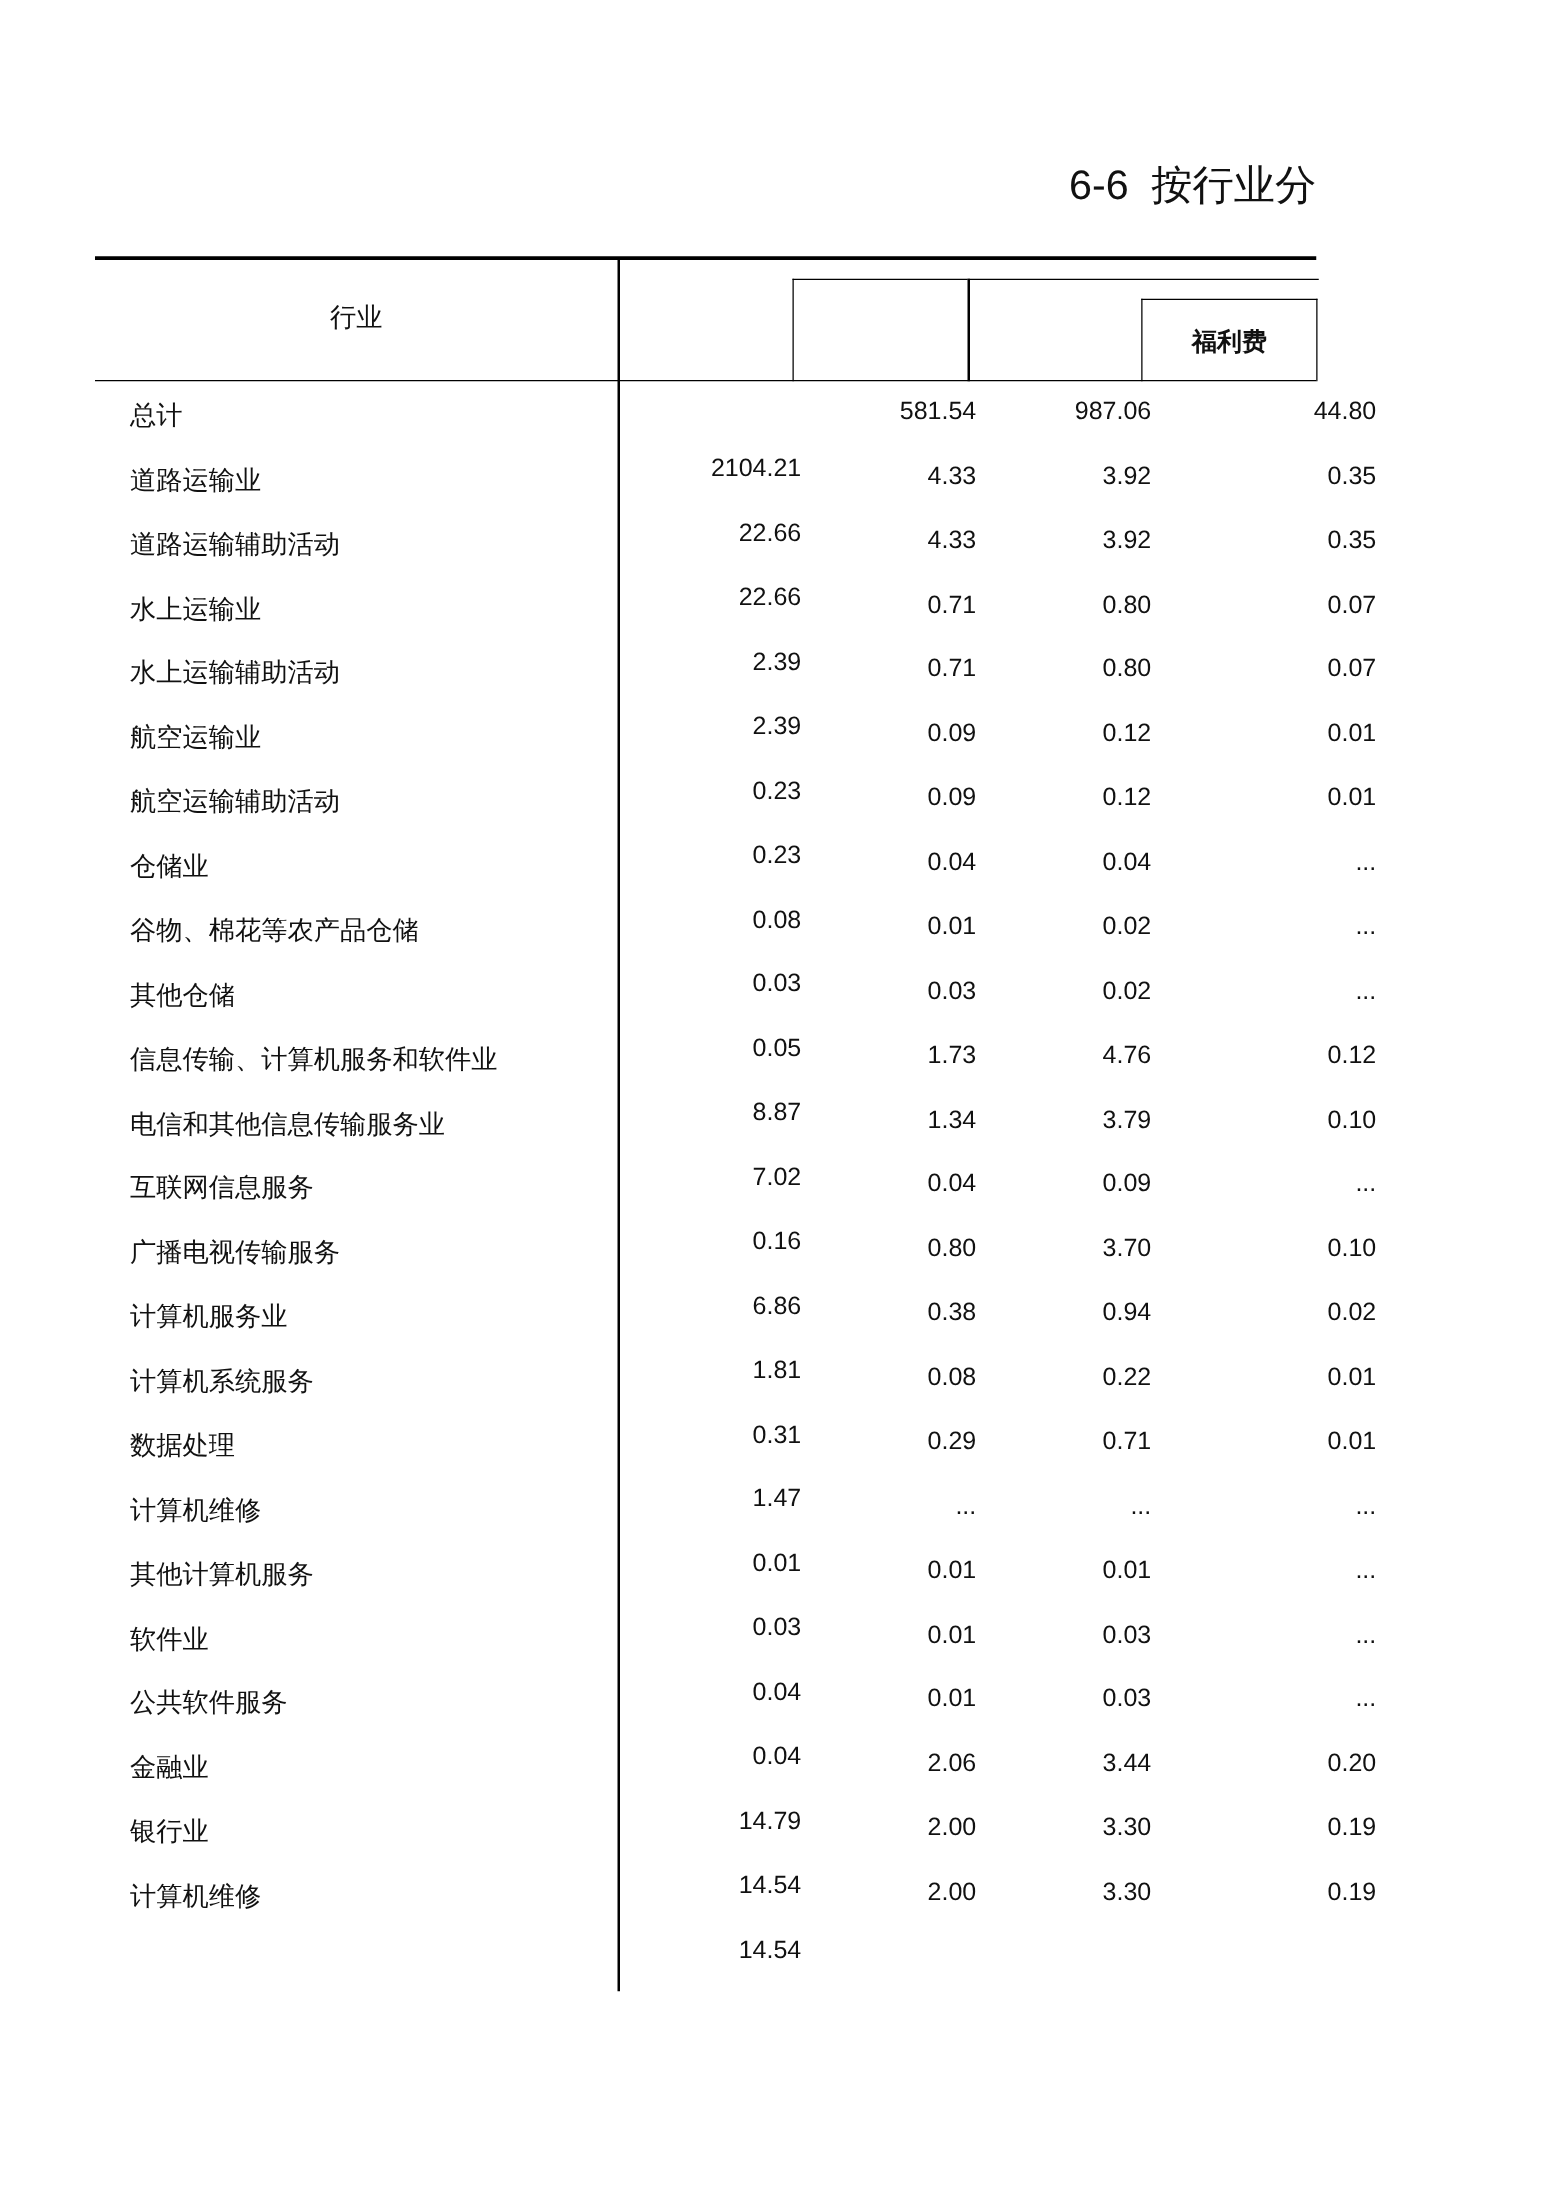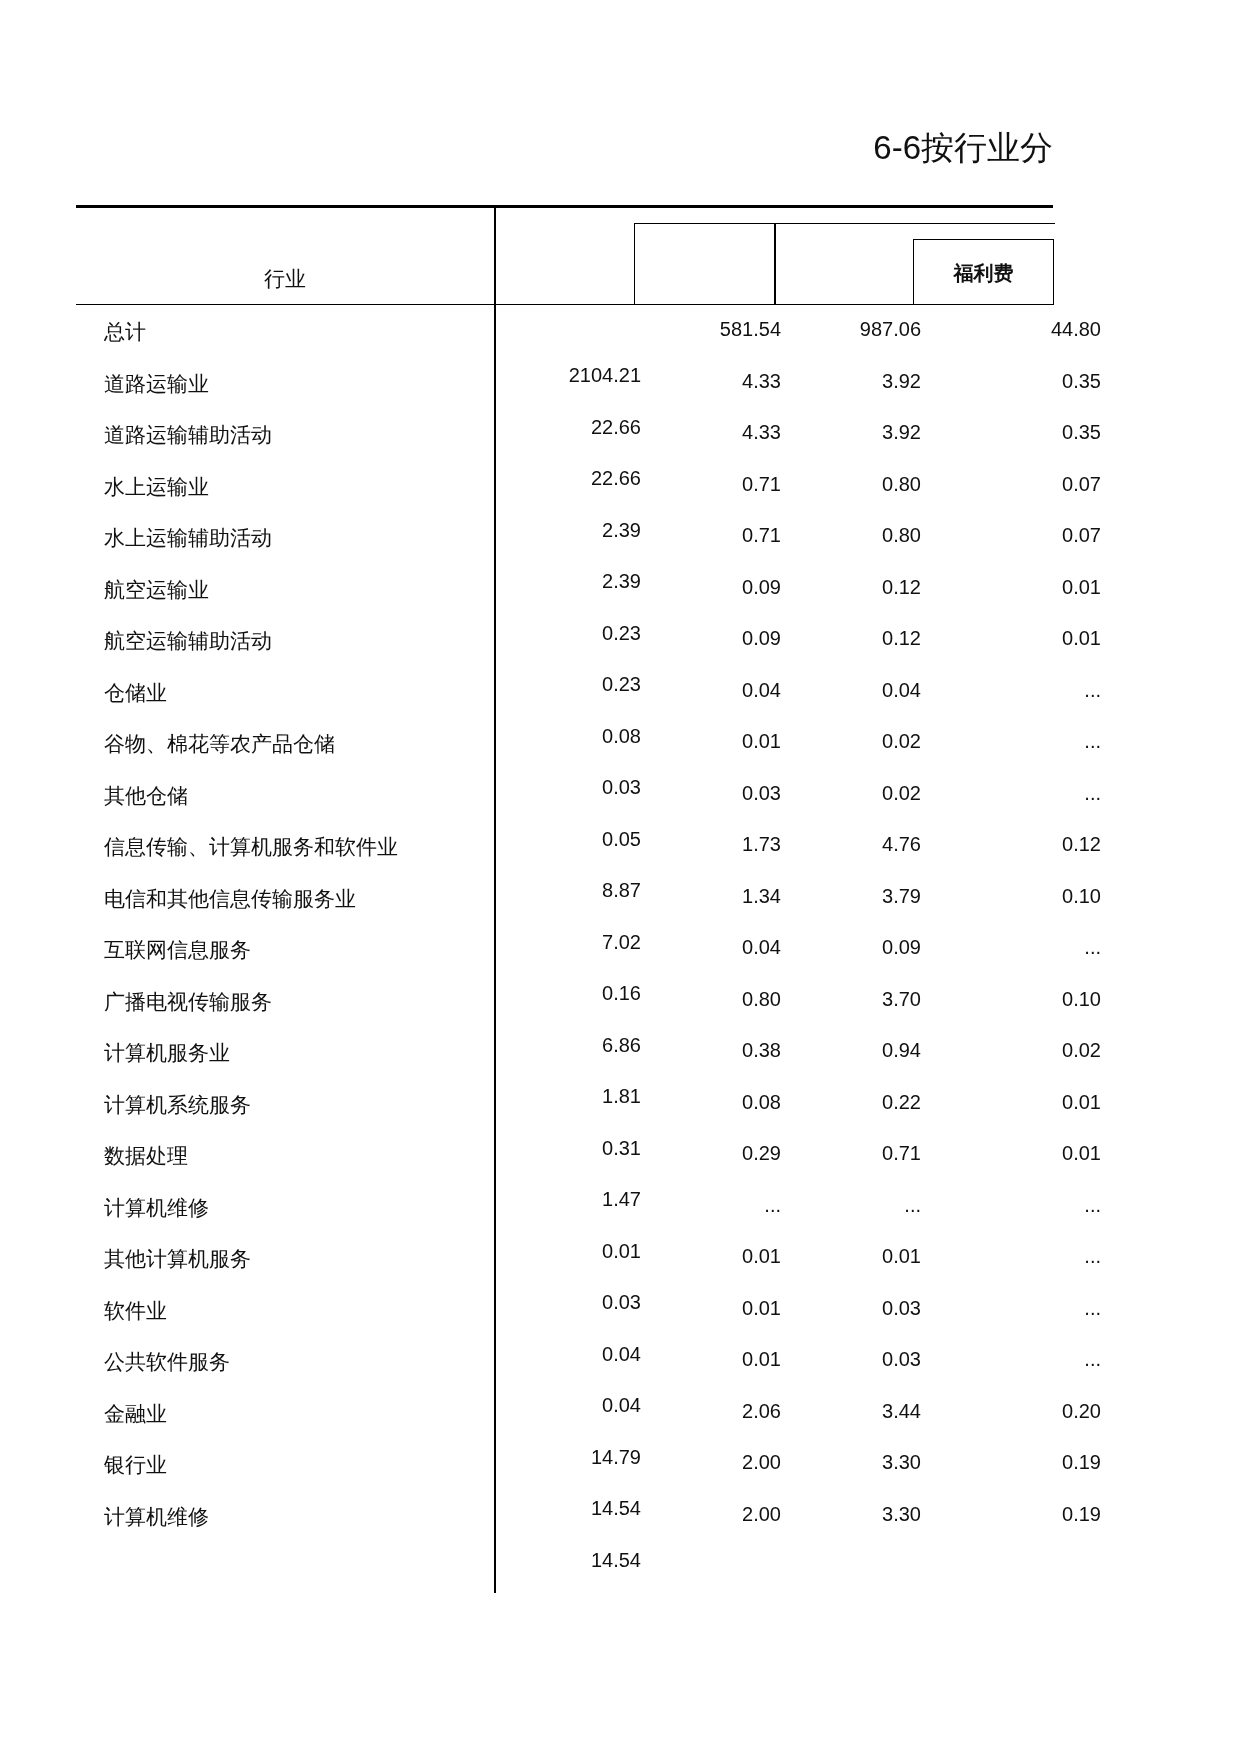--- a/index.html
+++ b/index.html
@@ -1,28 +1,28 @@
 <!DOCTYPE html>
 <html><head>
 <meta charset="utf-8">
 <style>
   html, body { margin:0; padding:0; background:#ffffff; }
   body { width:1240px; height:1754px; position:relative; overflow:hidden;
          font-family:"Liberation Sans","DejaVu Sans",sans-serif; color:#111; }
   .title { position:absolute; right:187px; top:128px; font-size:33px; line-height:40px; white-space:nowrap; }
-  .title .num { }
+  .title .num { margin-right:18px; }
   .rule-top { position:absolute; left:76px; width:977px; top:205px; height:3px; background:#000; }
   .rule-head { position:absolute; left:76px; width:977px; top:304px; height:1px; background:#000; }
   .vdiv { position:absolute; left:494px; top:207px; width:2px; height:1386px; background:#000; }
   .hbox { position:absolute; border:1px solid #000; border-bottom:none;font-weight:bold; }
   .hbox2 { left:634px; top:223px; width:139px; height:81px; border-right:none; }
   .hbox3 { left:774px; top:223px; width:279px; height:81px; border-left:2px solid #000; border-right:none; }
   .hbox4 { left:913px; top:239px; width:139px; height:65px; border-right:1px solid #000; }
   .hbox4 span { position:absolute; left:0; right:0; top:20px; text-align:center; font-size:20px; }
-  .head-industry { position:absolute; left:76px; width:418px; top:240px; text-align:center; font-size:21px;margin-top:25px; }
+  .head-industry { position:absolute; left:76px; width:418px; top:240px; text-align:center; font-size:21px; }
   .rows { position:absolute; left:0; top:312px; width:1240px;padding-left:12px; }
   .row { position:relative; height:51.5px; }
   .row .name { position:absolute; left:92px; top:6px; font-size:21px; white-space:nowrap; }
   .row .v { position:absolute; top:6px; font-size:20px; text-align:right; width:130px; white-space:nowrap; }
   .row .c1 { left:499px;margin-top:46px; } .row .c2 { left:639px; } .row .c3 { left:779px; } .row .c4 { left:959px; }
 </style>
 </head>
 <body>
 
 <div class="title">

